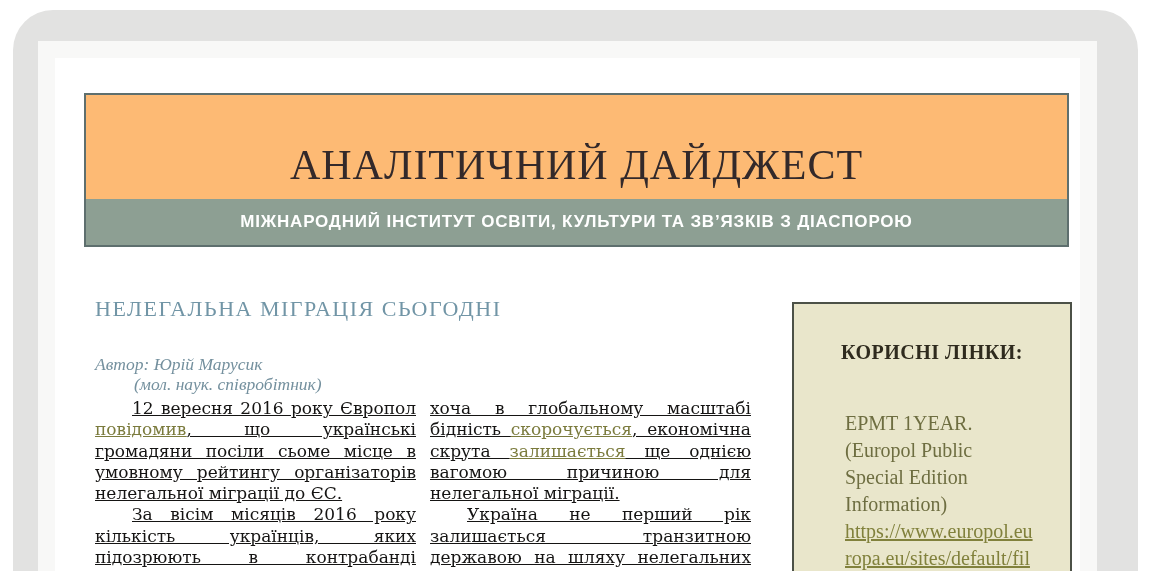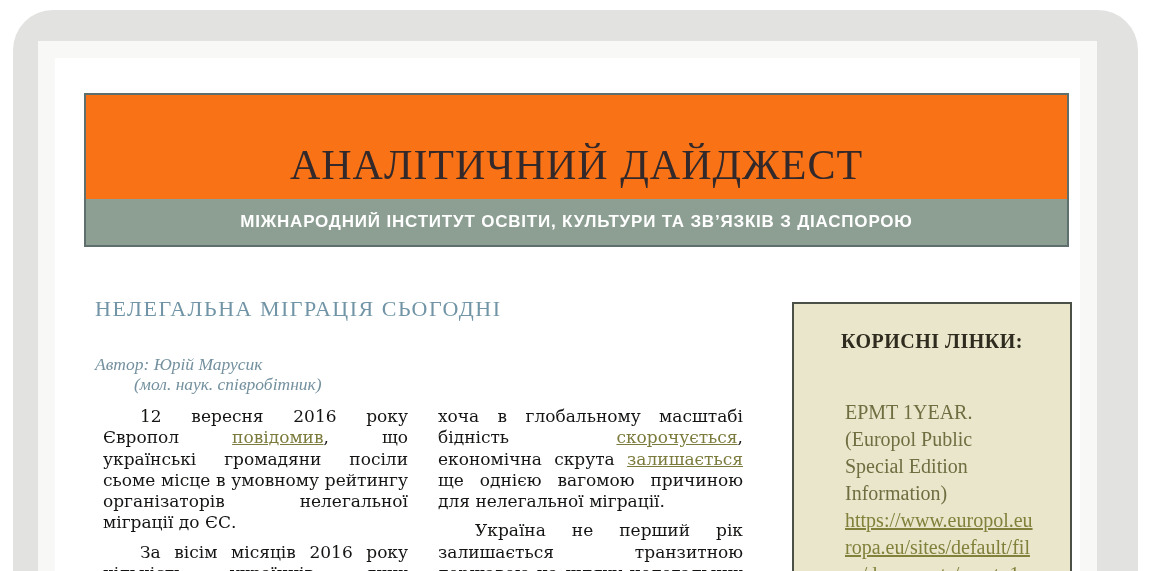--- a/index.html
+++ b/index.html
@@ -11,21 +11,21 @@
     position:absolute;left:13px;top:10px;width:1125px;height:561px;
     background:#e2e2e1;border-radius:40px 40px 0 0;
   }
   .page{
     position:absolute;left:55px;top:58px;width:1025px;height:513px;
     background:#ffffff;box-shadow:0 0 0 17px #f8f8f7;
   }
   
   .header-box{
     position:absolute;left:29px;top:35px;width:981px;
-    border:2px solid #5e6f6e;background:#f97316;
+    border:2px solid #5e6f6e;background:#fdba74;
   }
   .masthead{
     height:104px;display:flex;align-items:flex-end;justify-content:center;
     padding-bottom:10px;box-sizing:border-box;
   }
   .masthead-title{
     font-family:"Liberation Serif",serif;font-size:42px;color:#33292a;
     letter-spacing:1px;white-space:nowrap;
   }
   .banner{
@@ -46,32 +46,32 @@
     font-family:"Liberation Serif",serif;font-style:italic;font-size:17.5px;
     color:#74909e;line-height:19.5px;margin-top:20px;
   }
   .byline-line2{padding-left:39px;}
   .columns{
     position:absolute;left:40px;top:340px;width:656px;
     display:flex;gap:14px;
   }
   .col{width:321px;}
   .col p{
-    margin:8px;text-align:justify;text-indent:37px;
-    font-size:17px;line-height:21.3px;color:#151413;
+    margin:0;text-align:justify;text-indent:37px;
+    font-size:17px;line-height:21.3px;color:#151413;text-decoration:underline;
   }
   .col p.no-indent{text-indent:0;}
   .doclink{color:#7b7b3d;text-decoration:underline;text-decoration-color:#7b7b3d;}
   
   .sidebar{
     position:absolute;left:737px;top:244px;width:276px;height:330px;
     background:#e9e6cb;border:2px solid #4c5147;box-sizing:content-box;
   }
   .sidebar-title{
-    margin-top:26px;text-align:center;
+    margin-top:37px;text-align:center;
     font-family:"Liberation Serif",serif;font-weight:bold;font-size:20px;
     color:#2f2b1e;letter-spacing:0.5px;
   }
   .sidebar-entry{
     margin:46px 10px 0 51px;
     font-family:"Liberation Serif",serif;font-size:20px;line-height:27px;
   }
   .sidebar-text div{color:#6e6e41;}
   .sidebar-link div{
     color:#81813c;text-decoration:underline;text-decoration-color:#81813c;

